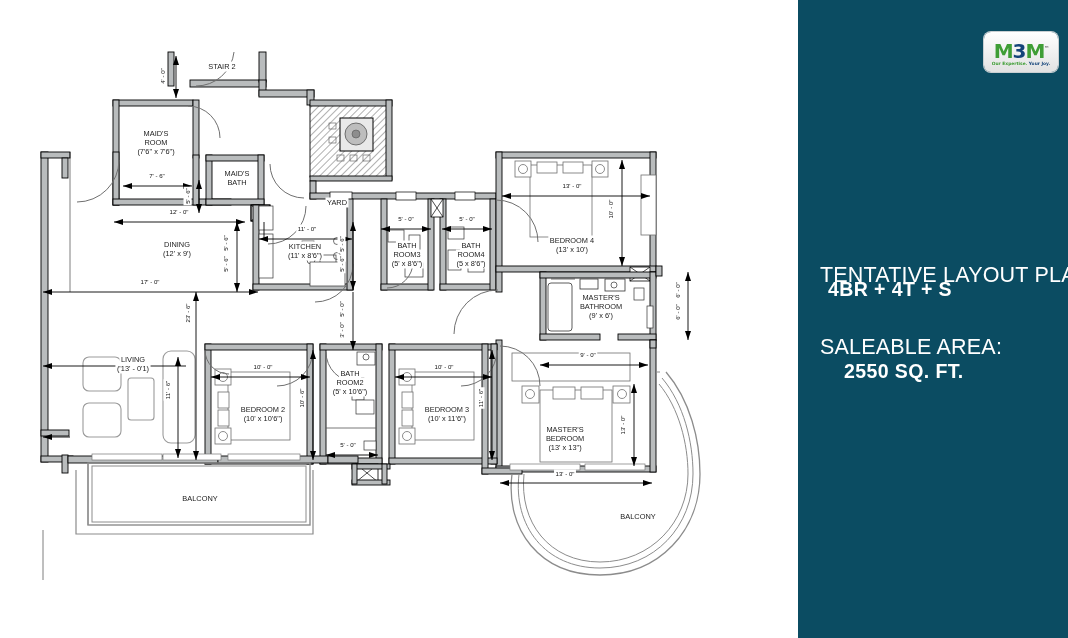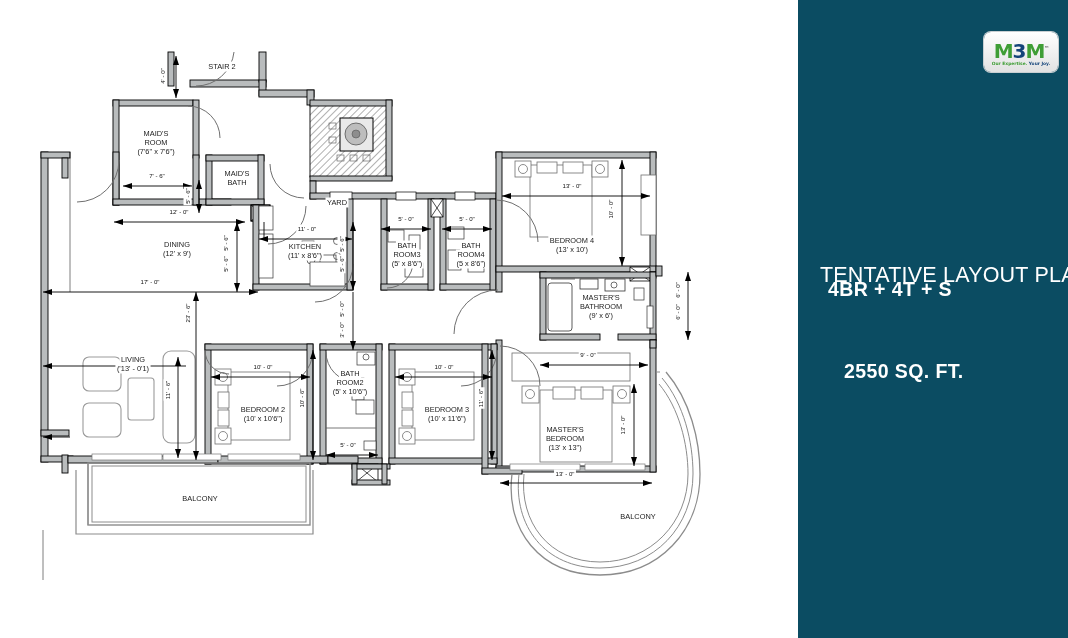--- a/index.html
+++ b/index.html
@@ -583,16 +583,17 @@
 
     <div id="logo-box">
       <div id="logo-inner">
         <div id="logo-word"><span class="m">M</span><span class="three">3</span><span class="m">M</span><span id="logo-tm">™</span></div>
         <div id="logo-tag"><span>Our Expertise.</span><span class="b"> Your Joy.</span></div>
       </div>
     </div>
 
     <div class="panel-text" id="tlp-line">TENTATIVE LAYOUT PLAN</div>
     <div class="panel-text" id="brt-line">4BR + 4T + S</div>
+    <div class="panel-text" id="sa-line">SALEABLE AREA:</div>
     <div class="panel-text" id="area-line">2550 SQ. FT.</div>
   </div>
 
 </div>
 
 </body></html>

